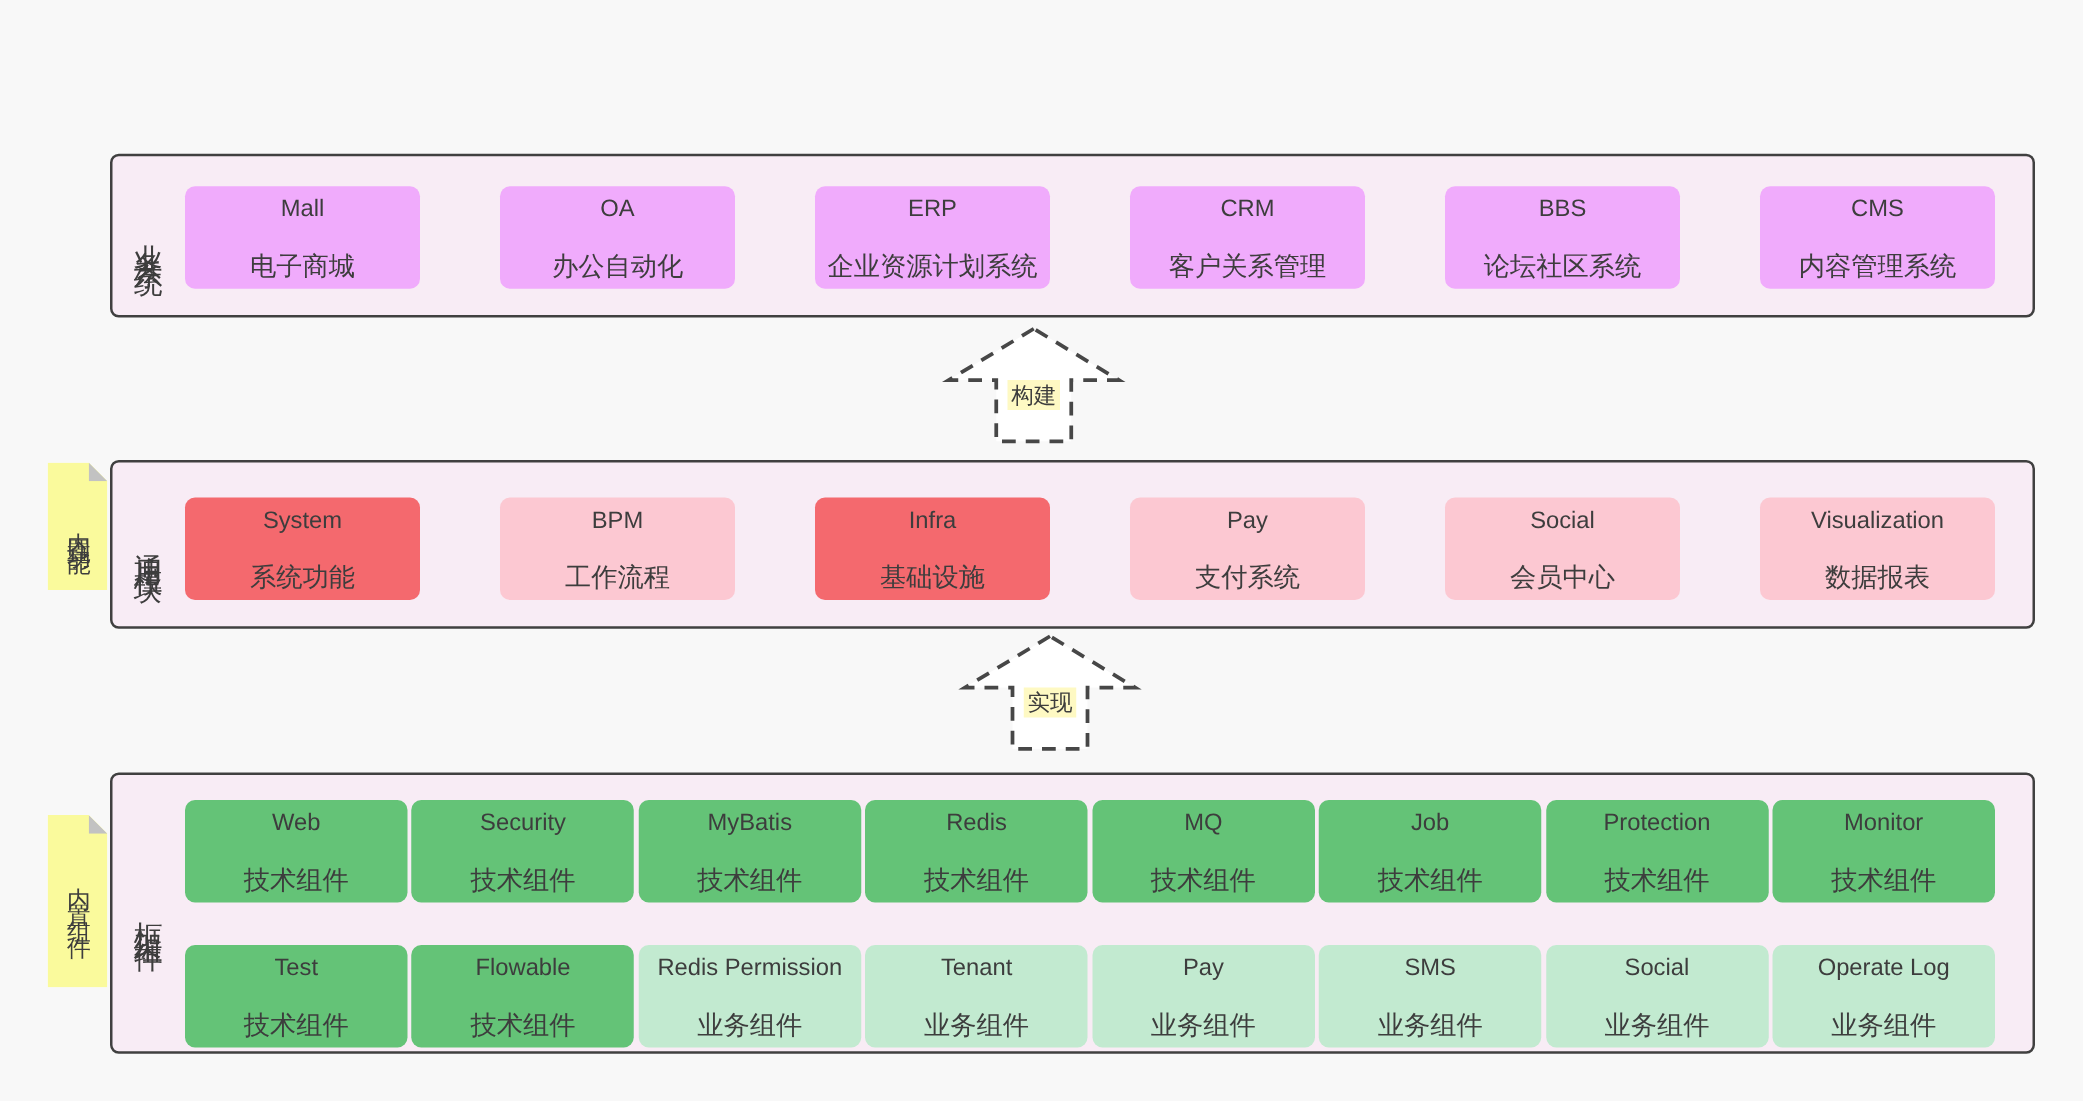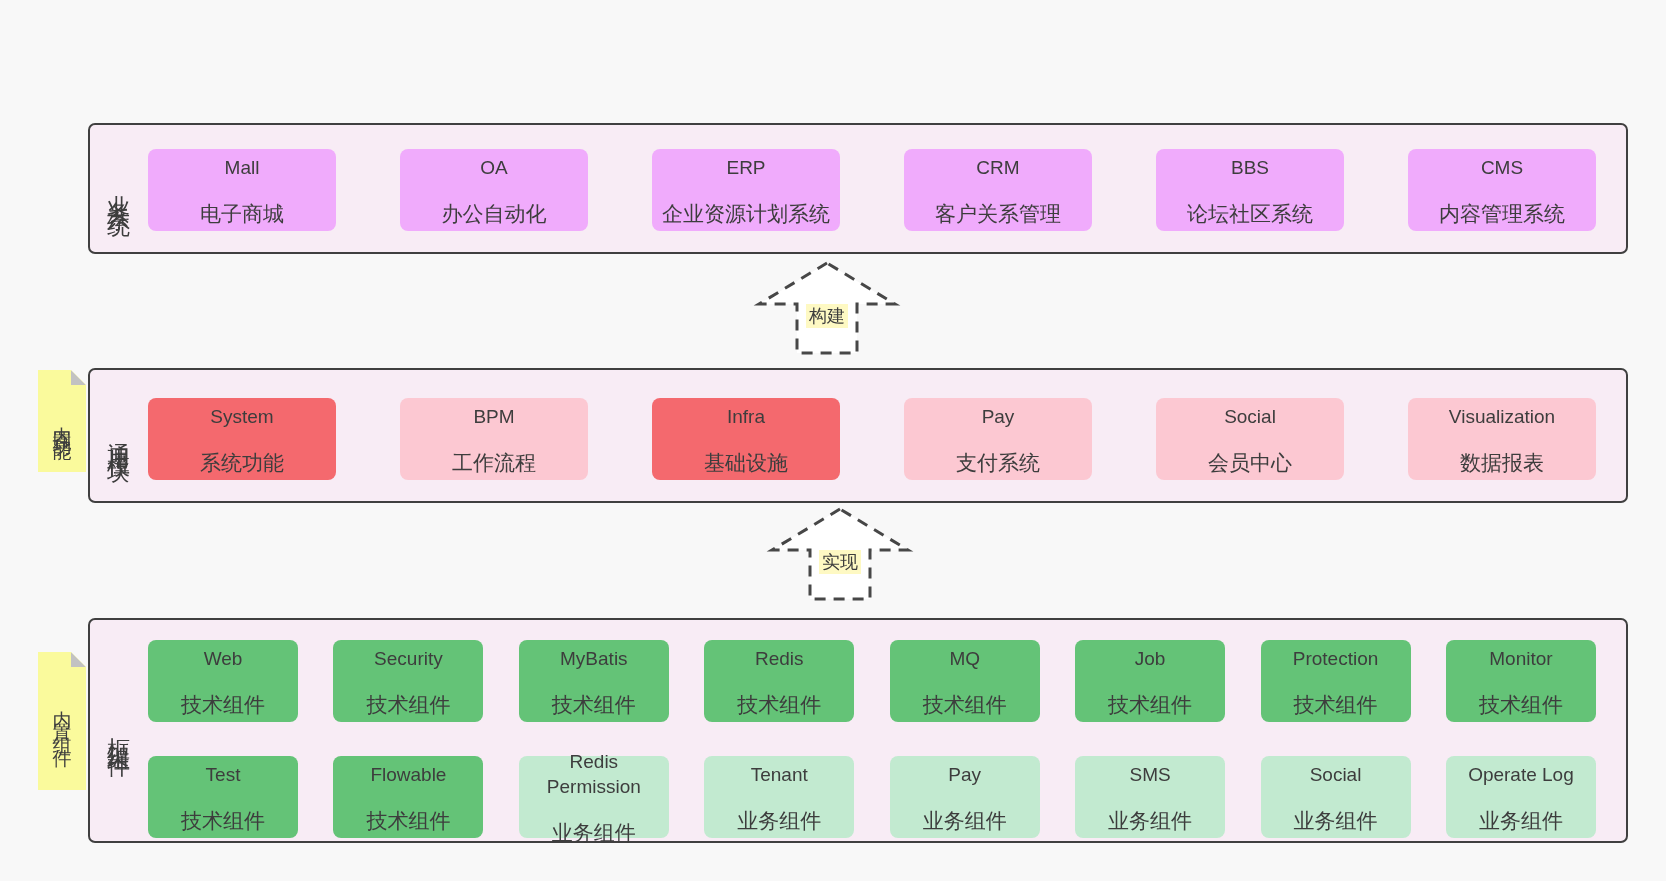--- a/index.html
+++ b/index.html
@@ -24,21 +24,21 @@
     display:flex;justify-content:space-between;
   }
   .node{
     border-radius:8px;display:flex;flex-direction:column;
     align-items:center;justify-content:center;text-align:center;
     box-sizing:border-box;padding:4px 6px;
   }
   .node-title{font-size:19px;line-height:25px;}
   .node-sub{font-size:21px;line-height:24px;margin-top:22px;}
   .w188{width:188px;height:82px;}
-  .w150{width:150px;height:82px;}
+  .w150{width:178px;height:82px;}
   .c-blue{background:#f0abfc;}
   .c-red{background:#f4696e;}
   .c-pink{background:#fcc8d2;}
   .c-green{background:#64c377;}
   .c-lightgreen{background:#c2ead0;}
   .arrow{position:absolute;width:150px;height:96px;}
   .arrow svg{position:absolute;left:0;top:0;}
   .arrow-label{
     position:absolute;left:50%;top:44px;transform:translateX(-50%);
     background:#fef9c3;padding:0 3px;font-size:18px;color:#3d3d3d;white-space:nowrap;

